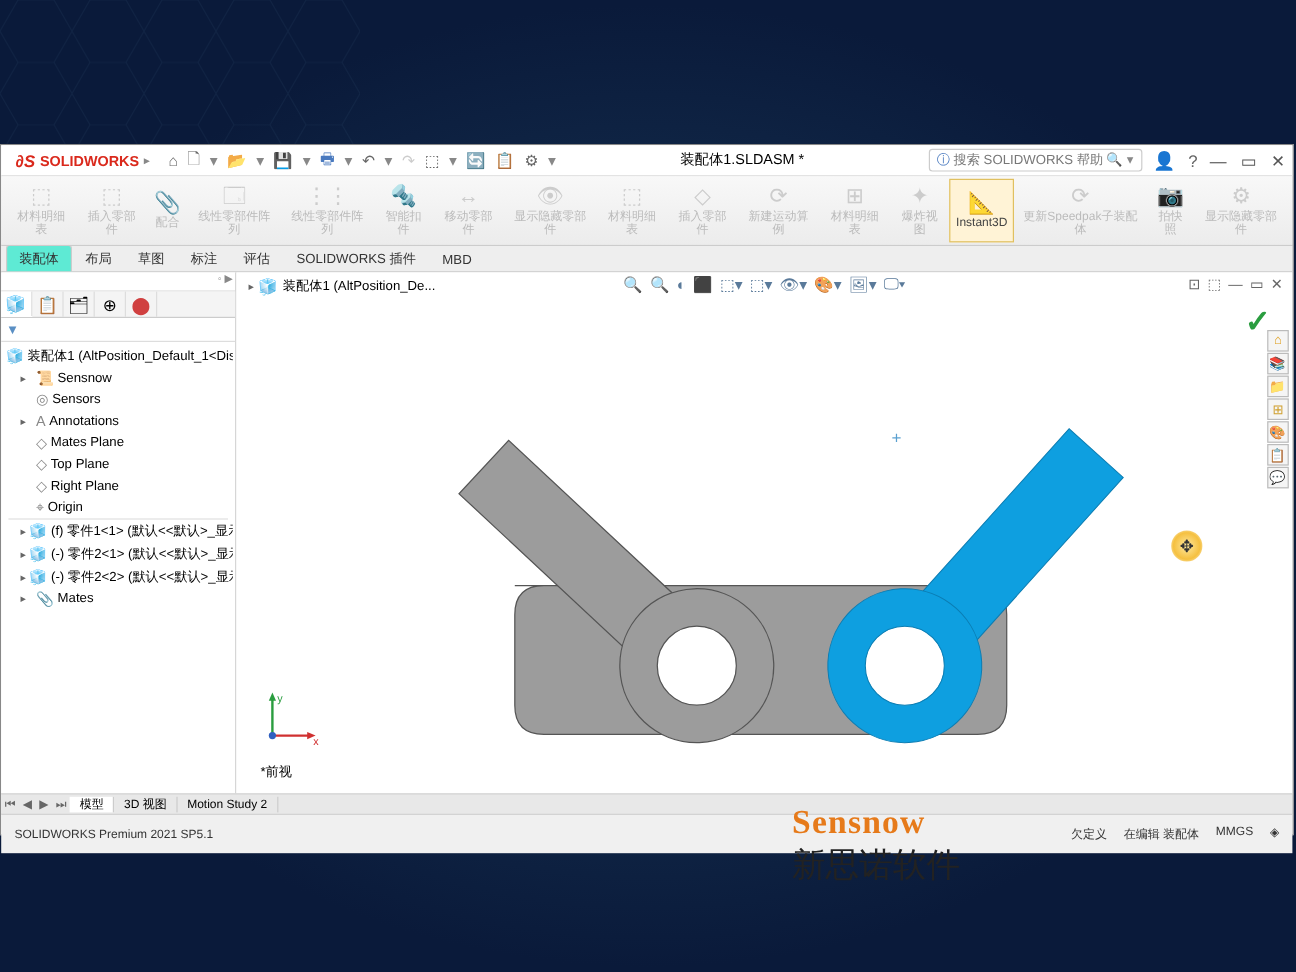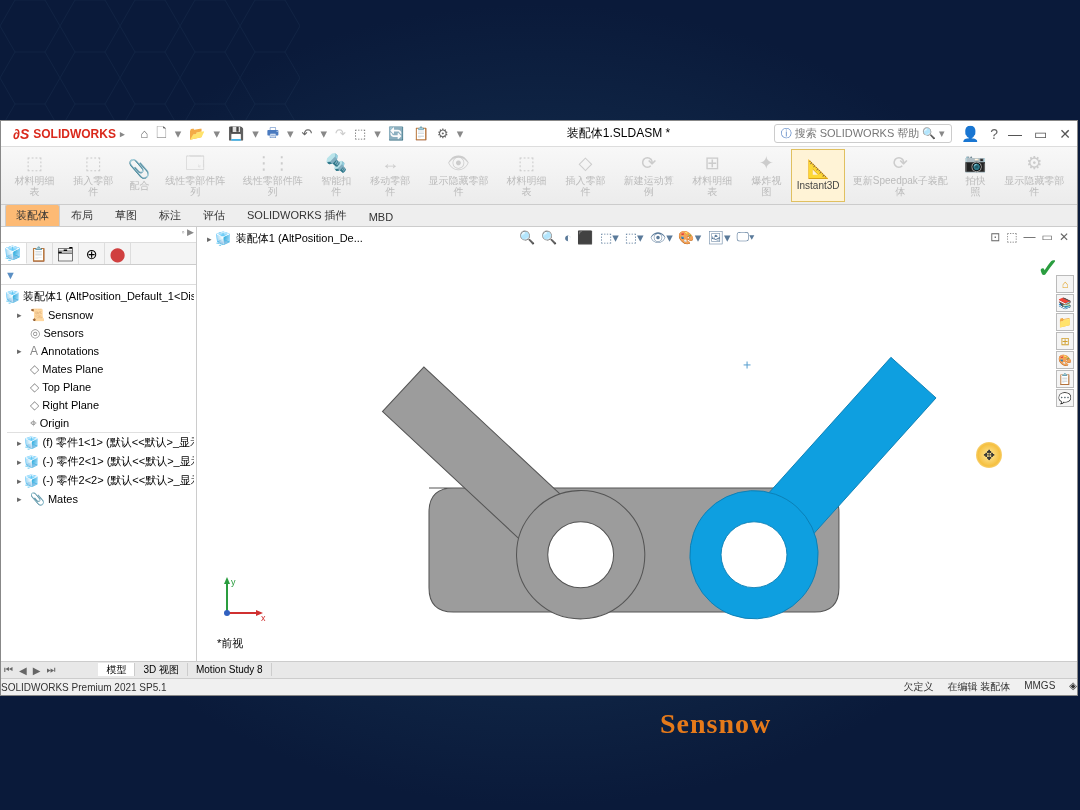--- a/index.html
+++ b/index.html
@@ -21,21 +21,21 @@
 .ribbon { height: 58px; background: linear-gradient(#f8f8f8, #ececec); border-bottom: 1px solid #ccc; display: flex; padding: 2px 4px; }
 .ribbon-btn { display: flex; flex-direction: column; align-items: center; justify-content: center; padding: 2px 6px; color: #bbb; font-size: 10px; gap: 1px; min-width: 34px; text-align: center; line-height: 1.1; }
 .ribbon-btn.active { color: #444; }
 .ribbon-btn.highlight { background: #fff3d6; border: 1px solid #e0c060; }
 .ribbon-icon { font-size: 18px; color: #ccc; }
 .ribbon-btn.active .ribbon-icon { color: #5a8fc4; }
 .ribbon-btn.highlight .ribbon-icon { color: #c0a040; }
 
 .tab-strip { height: 22px; background: #eee; border-bottom: 1px solid #ccc; display: flex; align-items: flex-end; padding-left: 4px; }
 .tab { padding: 3px 10px; font-size: 11px; color: #333; border: 1px solid transparent; border-bottom: none; cursor: pointer; }
-.tab.active { background: #fdba74; border-color: #ccc; border-radius: 3px 3px 0 0; }
+.tab.active { background: #5eead4; border-color: #ccc; border-radius: 3px 3px 0 0; }
 
 .main-area { display: flex; height: calc(100% - 26px - 58px - 22px - 17px - 17px); }
 .left-panel { width: 196px; border-right: 1px solid #ccc; background: #fff; display: flex; flex-direction: column; }
 .panel-tabs { height: 22px; display: flex; border-bottom: 1px solid #ccc; background: #f4f4f4; }
 .panel-tab { width: 26px; display: flex; align-items: center; justify-content: center; border-right: 1px solid #ddd; font-size: 14px; cursor: pointer; }
 .panel-tab.active { background: #fff; border-bottom: 1px solid #fff; }
 .filter-bar { height: 20px; border-bottom: 1px solid #ddd; display: flex; align-items: center; padding: 0 4px; color: #5a8fc4; }
 .tree { flex: 1; overflow: auto; padding: 2px; font-size: 11px; }
 .tree-item { display: flex; align-items: center; gap: 3px; padding: 2px 2px; white-space: nowrap; overflow: hidden; }
 .tree-item.root { padding-left: 2px; }
@@ -57,23 +57,23 @@
 .side-toolbar span { width: 18px; height: 18px; border: 1px solid #bbb; background: #f5f5f5; display: flex; align-items: center; justify-content: center; font-size: 11px; cursor: pointer; }
 .top-right-controls { position: absolute; top: 3px; right: 8px; display: flex; gap: 6px; font-size: 12px; color: #666; }
 
 .cad-svg { position: absolute; top: 40px; left: 0; width: 100%; height: calc(100% - 70px); }
 .triad { position: absolute; bottom: 38px; left: 20px; }
 .view-label { position: absolute; bottom: 10px; left: 20px; font-size: 11px; }
 
 .bottom-tabs { height: 17px; background: #e8e8e8; border-top: 1px solid #ccc; display: flex; align-items: center; font-size: 10px; }
 .bottom-tabs .bt-arrow { padding: 0 3px; color: #666; cursor: pointer; }
 .bottom-tabs .bt-tab { padding: 1px 8px; border-right: 1px solid #ccc; cursor: pointer; }
-.bottom-tabs .bt-tab.active { background: #fff; margin-left: 40px; }
-
-.status-bar { height: 17px; background: #f0f0f0; border-top: 1px solid #ccc; display: flex; align-items: center; font-size: 10px; padding: 0 0; justify-content: space-between; }
+.bottom-tabs .bt-tab.active { background: #fff; }
+
+.status-bar { height: 33px; background: #f0f0f0; border-top: 1px solid #ccc; display: flex; align-items: center; font-size: 10px; padding: 0 11px; justify-content: space-between; }
 .status-bar .sb-left { color: #333; }
 .status-bar .sb-right { display: flex; gap: 14px; color: #333; }
 
 .watermark { position: absolute; bottom: 70px; left: 660px; pointer-events: none; }
 .wm-en { font-family: Georgia, serif; font-size: 28px; font-weight: bold; color: #e67a1a; letter-spacing: 1px; }
 .wm-cn { font-size: 28px; color: #222; font-weight: 500; }
 
 .move-cursor { position: absolute; width: 26px; height: 26px; background: radial-gradient(circle, #ffe9a0 0%, #f5c040 60%, rgba(245,192,64,0) 100%); border-radius: 50%; display: flex; align-items: center; justify-content: center; }
 .move-cursor::after { content: "✥"; font-size: 14px; color: #333; }
 </style>
@@ -373,29 +373,30 @@
       </svg>
       <div class="view-label">*前视</div>
     </div>
   </div>
 
   <div class="bottom-tabs">
     <span class="bt-arrow">⏮</span>
     <span class="bt-arrow">◀</span>
     <span class="bt-arrow">▶</span>
     <span class="bt-arrow">⏭</span>
-    <span id="btabs"><span class="bt-tab active">模型</span><span class="bt-tab">3D 视图</span><span class="bt-tab">Motion Study 8</span></span>
+    <span id="btabs"><span class="bt-tab active">模型</span><span class="bt-tab">3D 视图</span><span class="bt-tab">Motion Study 2</span></span>
   </div>
 
   <div class="status-bar">
     <div class="sb-left">SOLIDWORKS Premium 2021 SP5.1</div>
     <div class="sb-right">
       <span>欠定义</span>
       <span>在编辑 装配体</span>
       <span>MMGS</span>
       <span>◈</span>
     </div>
   </div>
 </div>
 
 <div class="watermark">
   <div class="wm-en">Sensnow</div>
+  <div class="wm-cn">新思诺软件</div>
 </div>
 
 </body></html>

